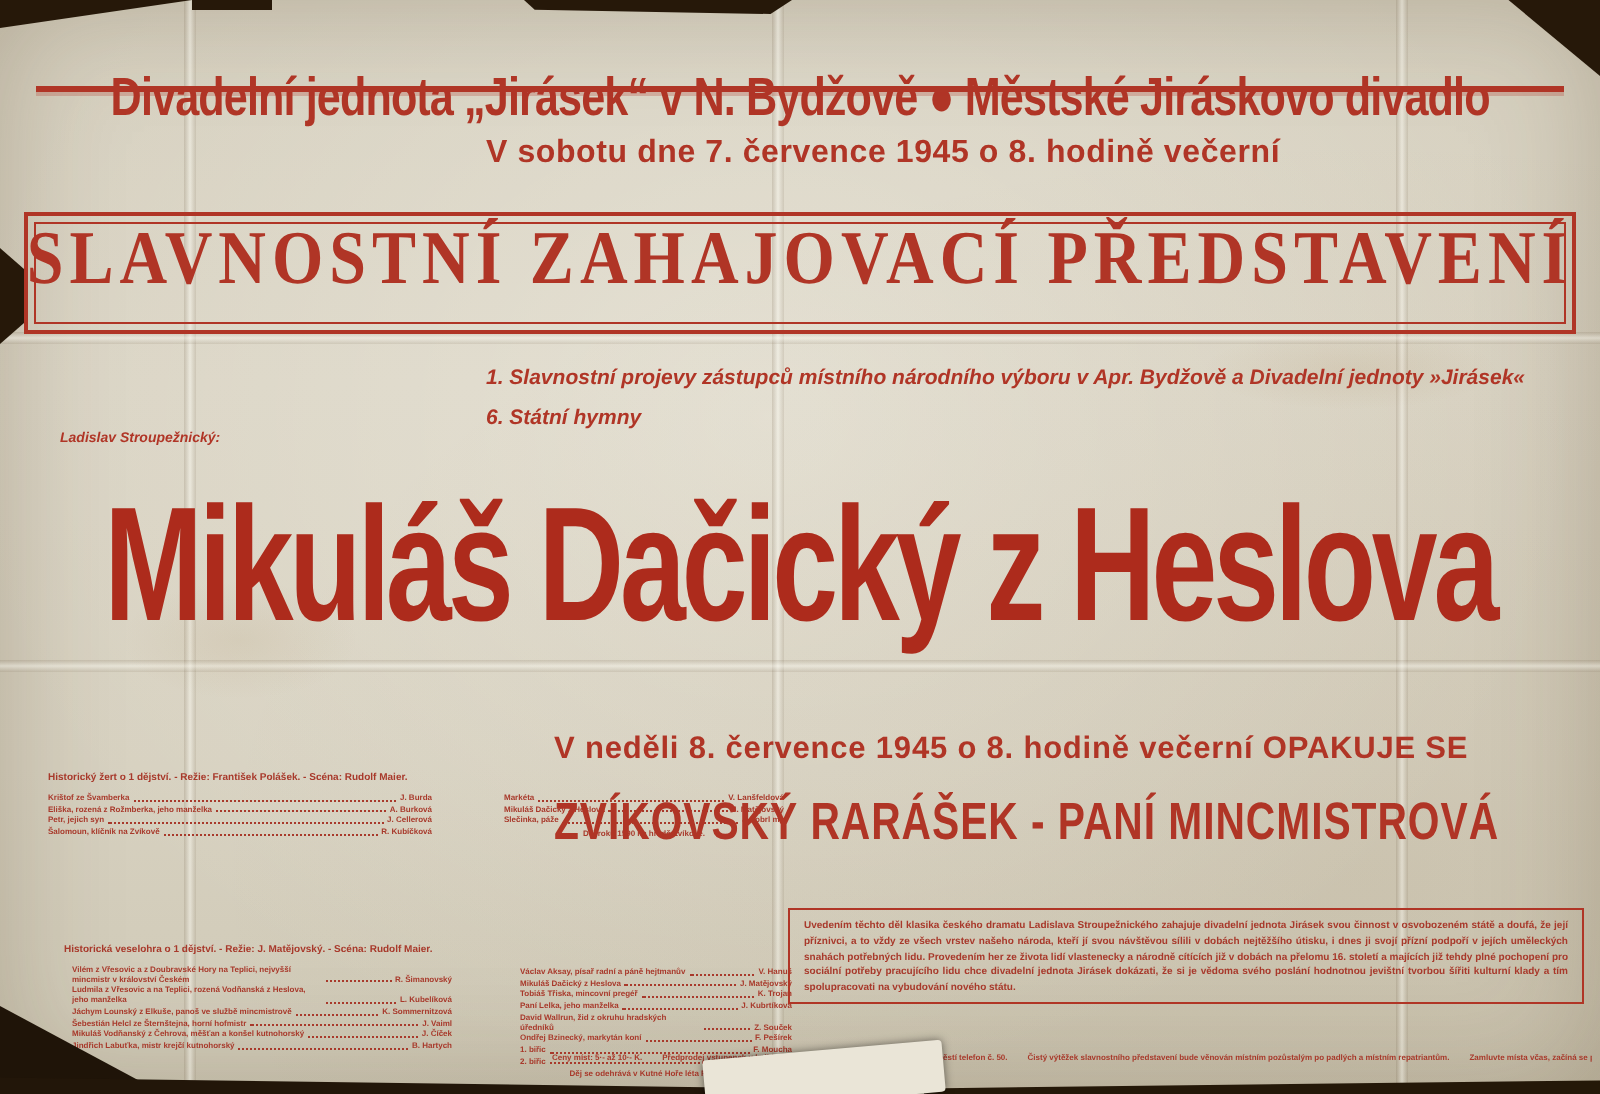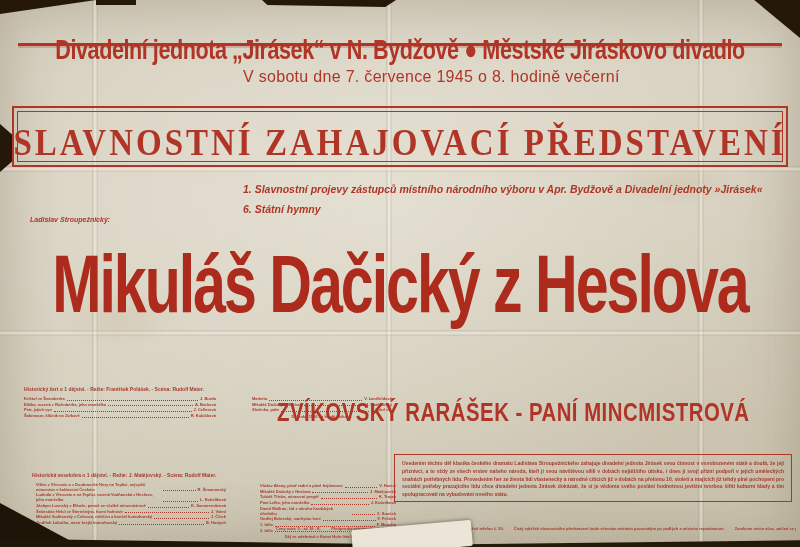--- a/index.html
+++ b/index.html
@@ -29,23 +29,23 @@
   .p-bs{left:0;bottom:0;width:362px;height:11px;clip-path:polygon(0 25%,100% 70%,100% 100%,0 100%);background:#221609;}
   .p-br{left:462px;bottom:0;width:338px;height:8px;clip-path:polygon(0 65%,100% 15%,100% 100%,0 100%);background:#241808;}
   .scrap{position:absolute;left:352px;bottom:-4px;width:120px;height:26px;background:#eae5d7;
          transform:rotate(-5deg);border-radius:2px;box-shadow:0 0 4px rgba(0,0,0,.5);pointer-events:none;}
   
   .hdr{position:absolute;left:0;right:0;top:12px;text-align:center;white-space:nowrap;margin-top:22px;}
   .hdr>span{display:inline-block;font-weight:700;font-size:24px;letter-spacing:-.5px;
             transform:scale(.90,1.12);transform-origin:center top;}
   .rule{position:absolute;left:18px;top:43px;width:764px;height:3px;background:#b03526;
         box-shadow:0 2px 0 rgba(176,53,38,.25);}
-  .dateline{position:absolute;left:243px;top:68px;font-weight:400;font-size:16px;letter-spacing:.3px;white-space:nowrap;}
+  .dateline{position:absolute;left:243px;top:68px;font-weight:700;font-size:16px;letter-spacing:.3px;white-space:nowrap;}
   .banner{position:absolute;left:12px;top:106px;width:772px;height:57px;border:2px solid #b03526;}
-  .banner-inner{position:absolute;inset:3px;border:1px solid #b03526;display:flex;align-items:flex-end;justify-content:center;}
+  .banner-inner{position:absolute;inset:3px;border:1px solid #b03526;display:flex;align-items:flex-start;justify-content:center;}
   .banner-inner>span{display:inline-block;font-family:"Liberation Serif",serif;font-weight:700;
        font-size:33px;letter-spacing:3px;white-space:nowrap;transform:scaleY(1.15);}
   .program{position:absolute;left:243px;top:184px;width:545px;}
   .program-line{font-weight:700;font-style:italic;font-size:10.5px;line-height:1.0;margin-bottom:9px;white-space:nowrap;color:#b03526;}
   .author{position:absolute;left:30px;top:216px;font-weight:700;font-size:7px;font-style:italic;}
   .bigtitle{position:absolute;left:0;right:0;top:236px;text-align:center;white-space:nowrap;}
   .bigtitle>span{display:inline-block;font-weight:700;font-size:58px;letter-spacing:-2px;
        transform:scale(1.02,1.40);transform-origin:center top;color:#ad2b1c;}
   .play-title>span{display:inline-block;font-weight:700;white-space:nowrap;transform-origin:left top;}
   .t-zvik{position:absolute;left:22px;top:350px;}
@@ -159,20 +159,21 @@
 
           <div class="cast-row">
             <span class="role">Slečinka, páže</span>
             <span class="dots"></span>
             <span class="actor">J. Tobrl ml.</span>
           </div>
         </div>
       <div class="setting">Děj roku 1590 na hradě Zvíkově.</div>
     </div>
 
+    <div class="rep1 ink">V neděli 8. července 1945 o 8. hodině večerní OPAKUJE SE</div>
     <div class="rep2 ink">
       <span>ZVÍKOVSKÝ RARÁŠEK - PANÍ MINCMISTROVÁ</span>
     </div>
 
     <div class="subtitle s-pani">Historická veselohra o 1 dějství. - Režie: J. Matějovský. - Scéna: Rudolf Maier.</div>
     <div class="cast c-p-l">
 
         <div class="cast-row">
           <span class="role">Vilém z Vřesovic a z Doubravské Hory na Teplici, nejvyšší mincmistr v království Českém</span>
           <span class="dots"></span>

